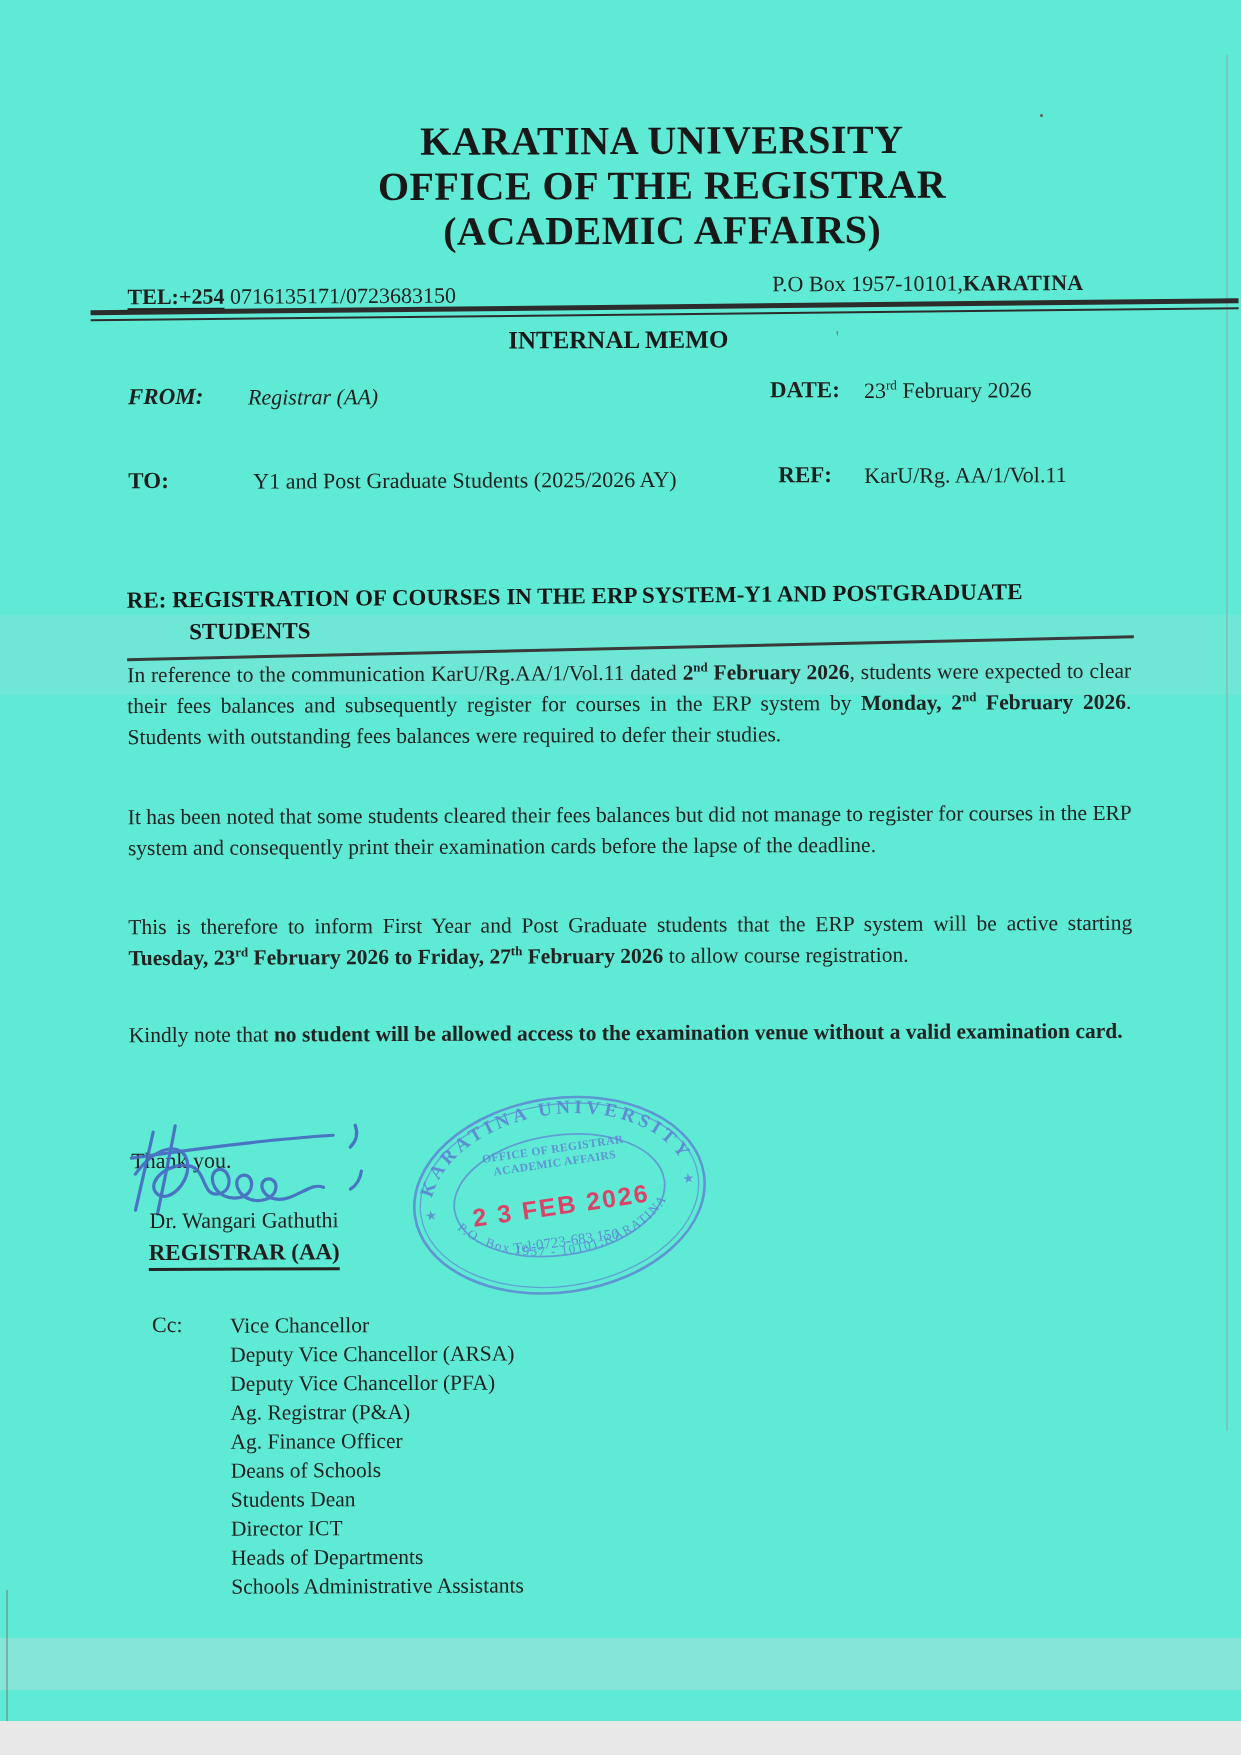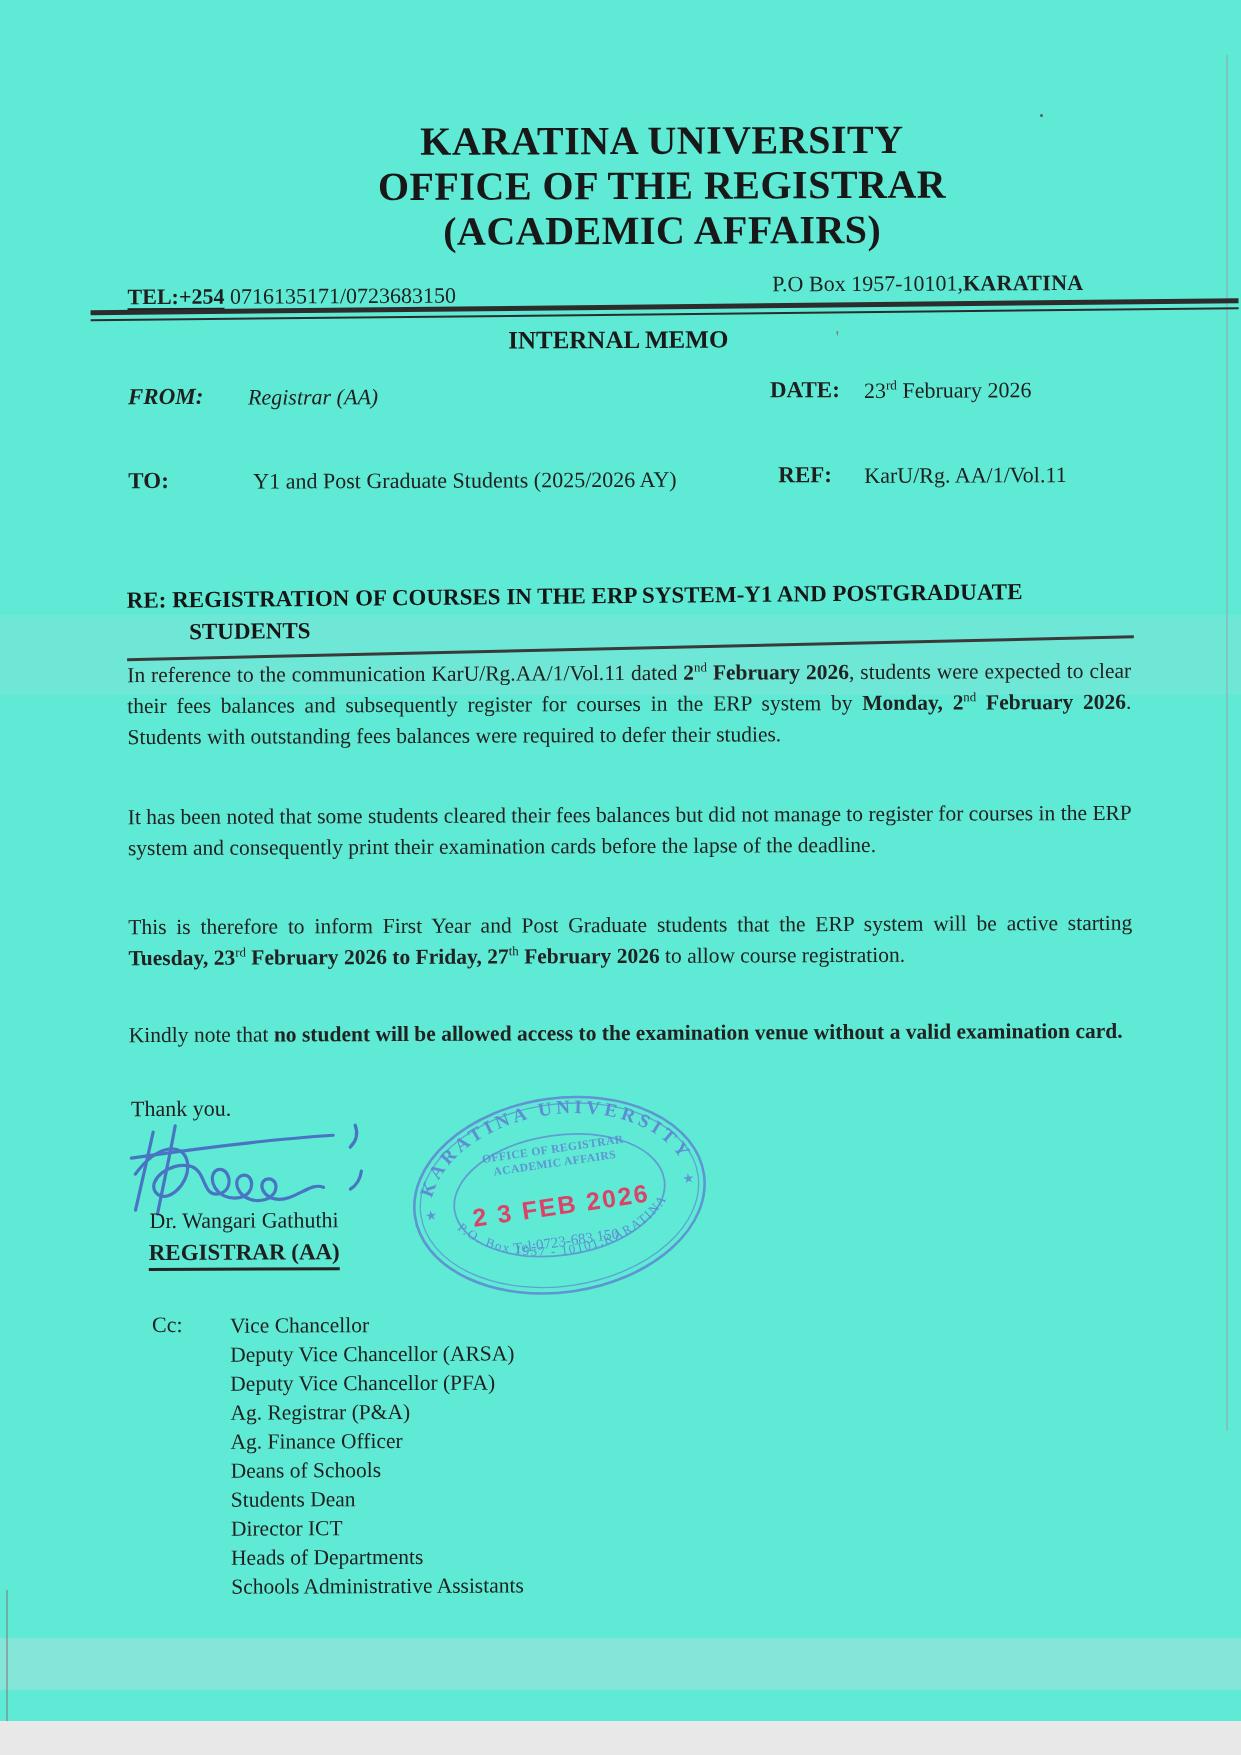--- a/index.html
+++ b/index.html
@@ -44,34 +44,34 @@
   .meta-value { font-size: 22px; }
   .row-from { position: absolute; top: 382px; left: 130px; font-style: italic; }
   .row-from .meta-value { position: absolute; left: 120px; top: 1px; width: 500px; }
   .row-date { position: absolute; top: 378px; left: 772px; }
   .row-date .meta-value { position: absolute; left: 94px; top: 1px; width: 340px; }
   .row-to { position: absolute; top: 466px; left: 130px; }
   .row-to .meta-value { position: absolute; left: 125px; top: 1px; width: 560px; }
   .row-ref { position: absolute; top: 463px; left: 780px; }
   .row-ref .meta-value { position: absolute; left: 86px; top: 1px; width: 380px; }
   sup.ord { font-size: 60%; vertical-align: super; line-height: 0; }
-  sup.bsup { font-size: 60%; vertical-align: super; line-height: 0; font-weight: normal; }
+  sup.bsup { font-size: 60%; vertical-align: super; line-height: 0; font-weight: bold; }
 
   
   .subject { position: absolute; left: 128px; width: 1010px; top: 580px; font-weight: bold; font-size: 23px; line-height: 32px; color: #161616; transform: rotate(-0.3deg); }
   .subject .l2 { margin-left: 62px; }
   .subject-underline { position: absolute; left: 128px; top: 656px; width: 1007px; height: 3px; background: #3a3a3a; transform: rotate(-1.05deg); transform-origin: left center; }
 
   
   .body-text { position: absolute; left: 128px; width: 1004px; font-size: 21.5px; line-height: 31px; text-align: justify; color: #222; }
   .p1 { top: 658px; }
   .p2 { top: 800px; }
   .p3 { top: 910px; }
   .p4 { top: 1018px; }
-  .thanks { position: absolute; left: 130px; top: 1094px; font-size: 22px; }
+  .thanks { position: absolute; left: 130px; top: 1146px; font-size: 22px; }
 
   
   .signature-svg { position: absolute; left: 116px; top: 1112px; }
   .sig-name { position: absolute; left: 148px; top: 1206px; font-size: 22px; }
   .sig-title { position: absolute; left: 147px; top: 1238px; font-size: 23px; font-weight: bold; border-bottom: 3px solid #232323; padding-bottom: 2px; }
 
   
   .stamp { position: absolute; left: 398px; top: 1080px; opacity: 0.95; }
 
   

